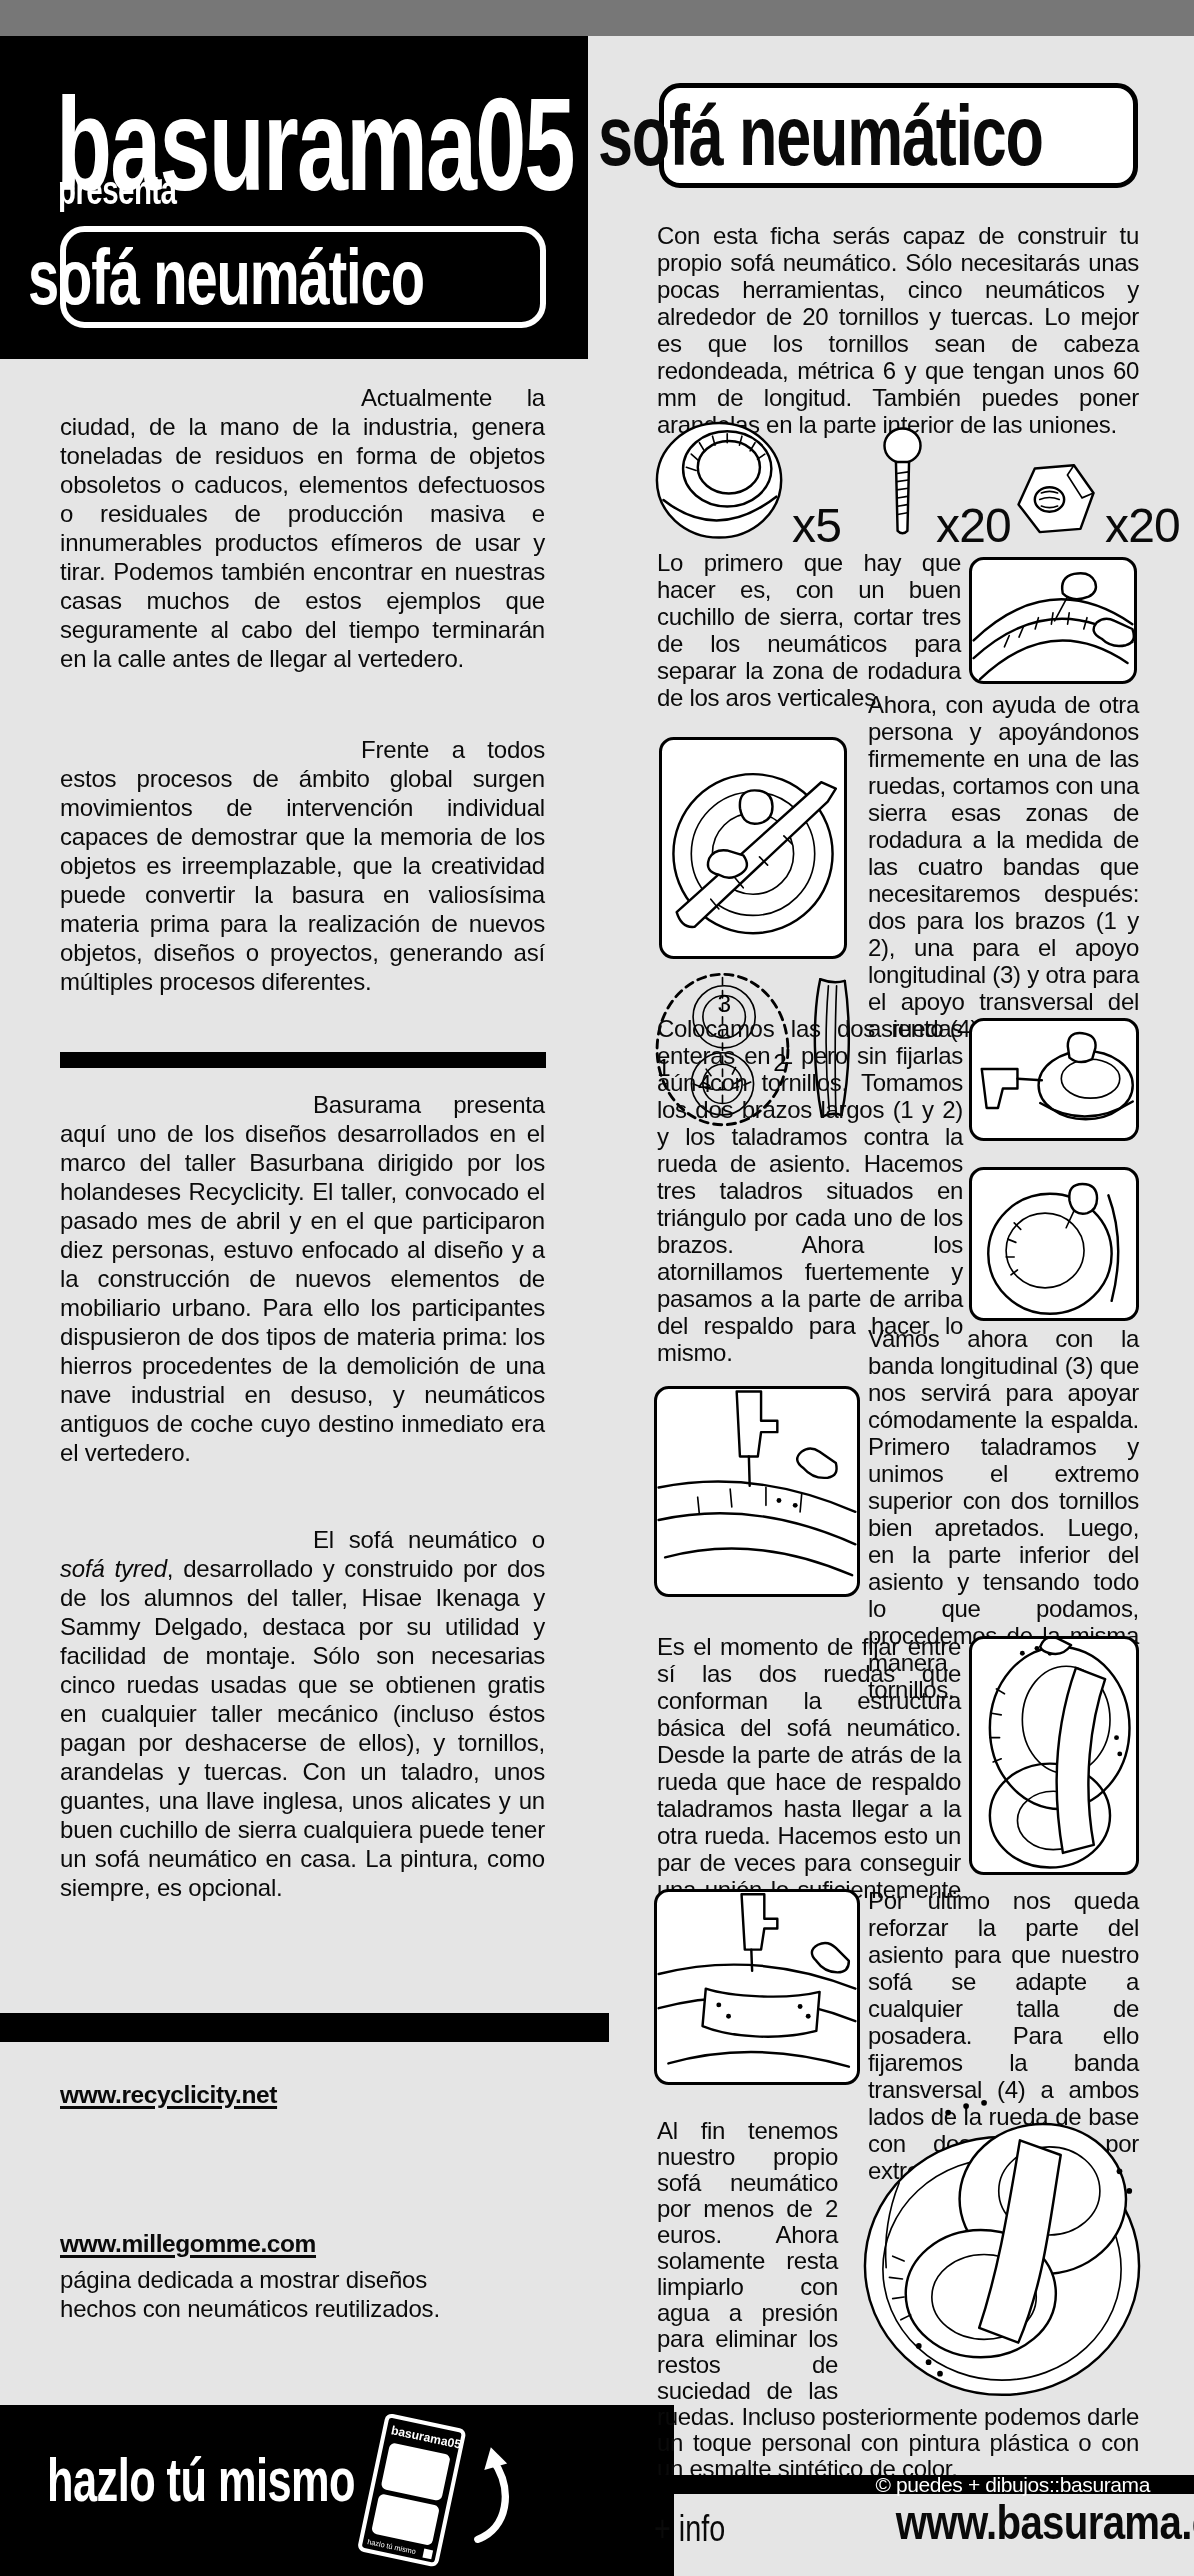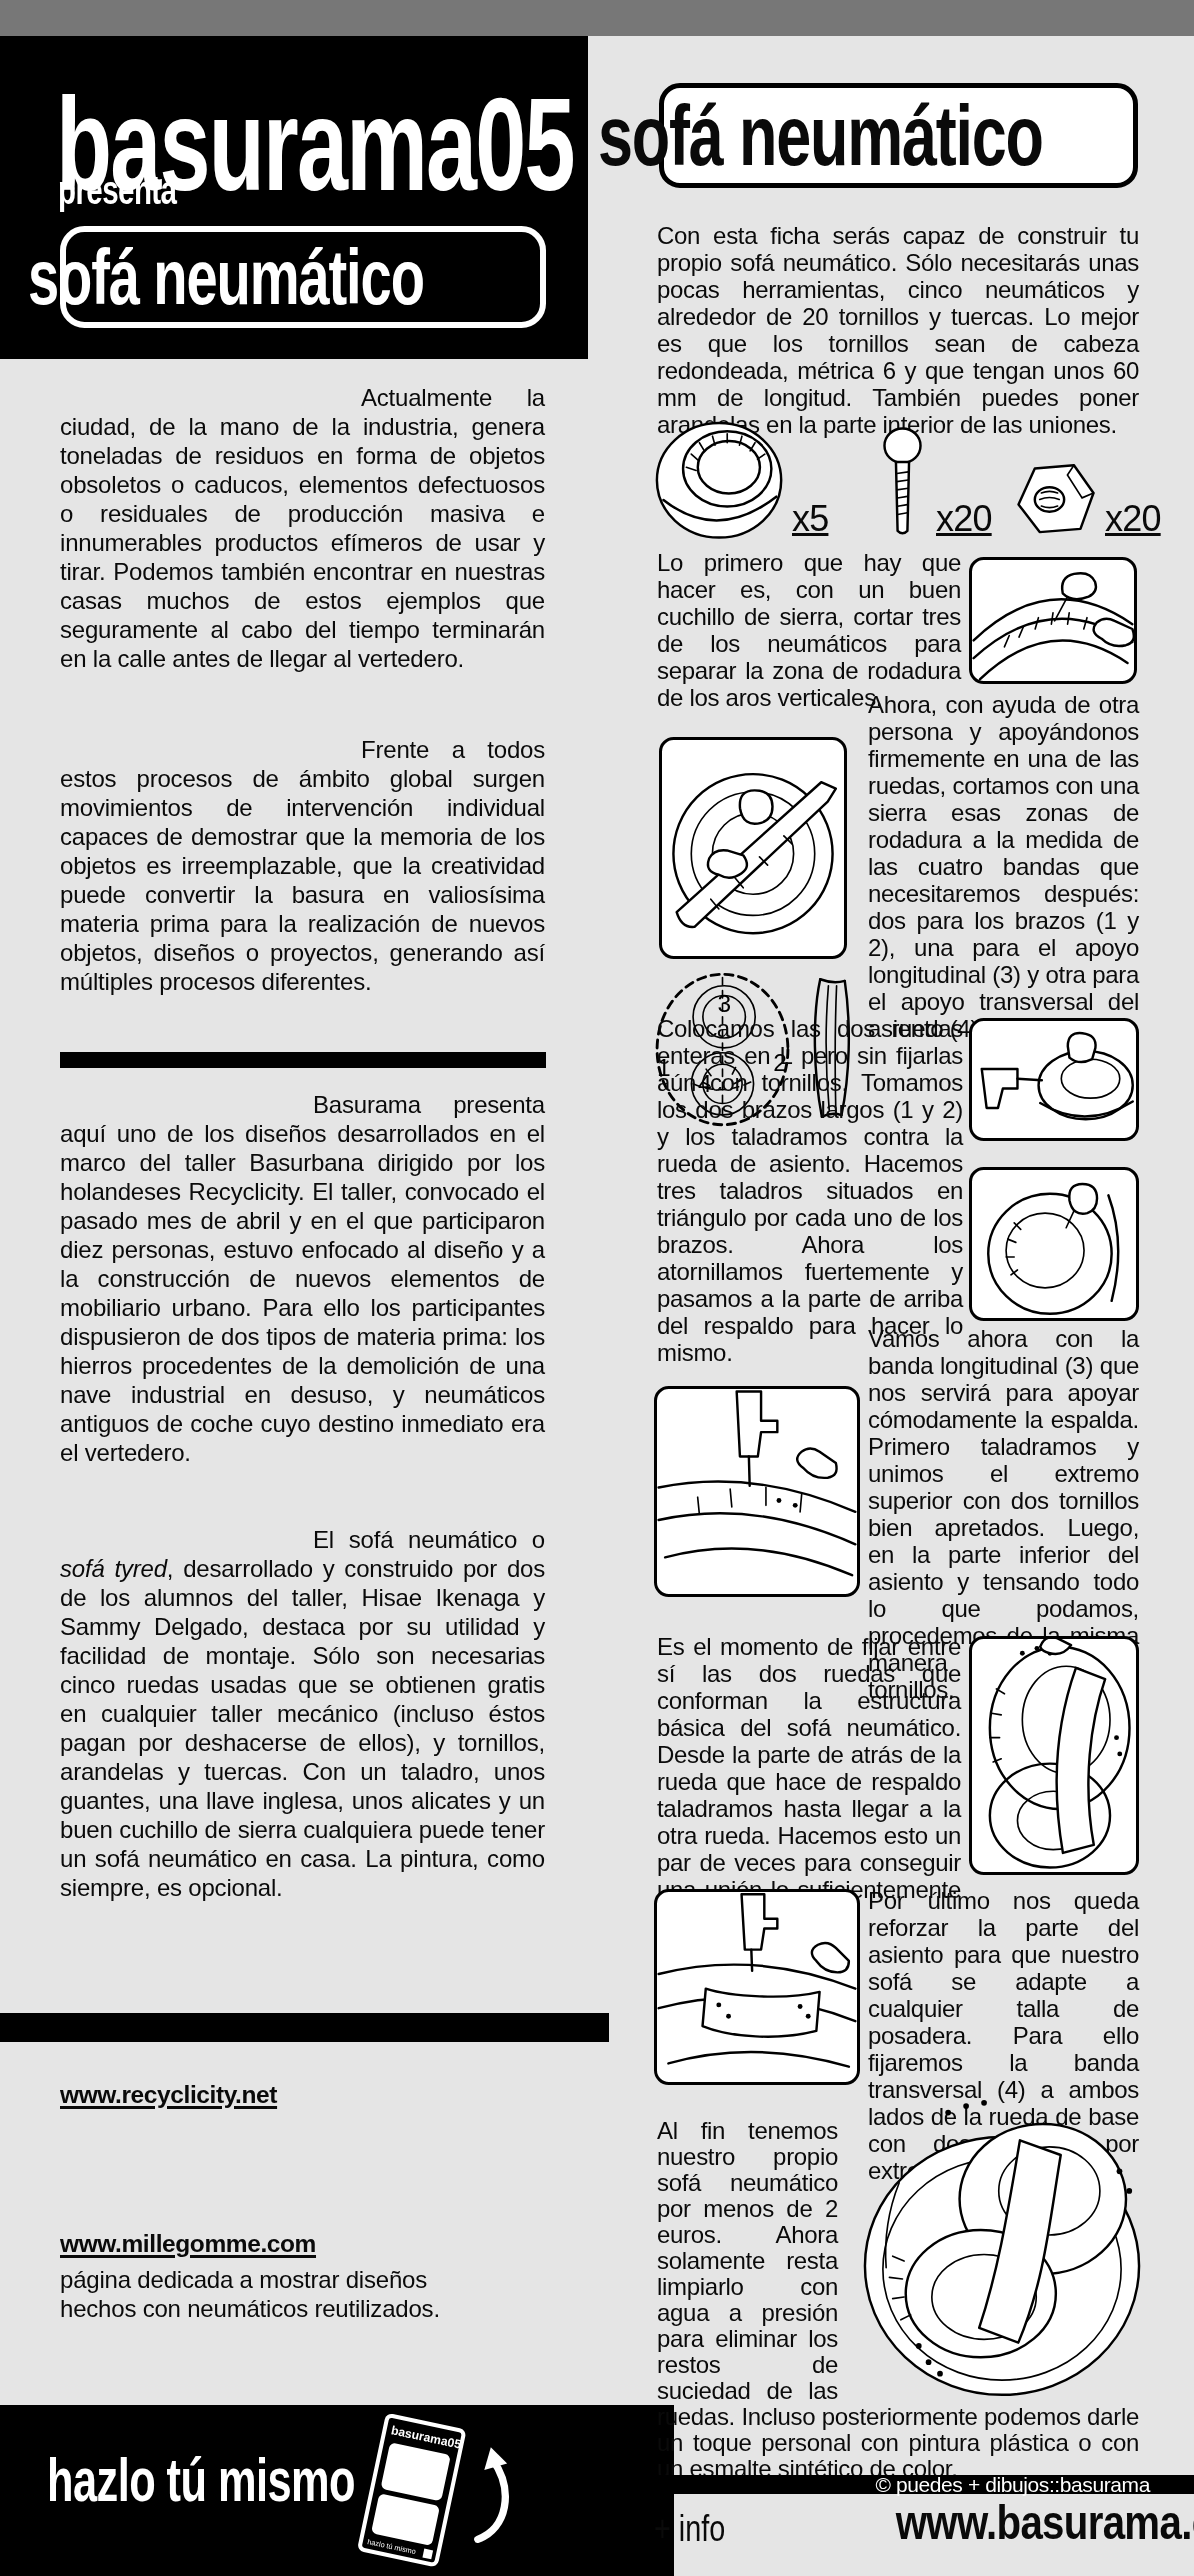--- a/index.html
+++ b/index.html
@@ -12,21 +12,21 @@
   .headline{font-weight:bold;color:#fff;letter-spacing:-2.5px;}
   
   .para{font-size:24px;line-height:29px;text-align:justify;letter-spacing:-0.2px;}
   .rpara{font-size:24px;line-height:27px;text-align:justify;letter-spacing:-0.3px;}
   .ind-a{text-indent:301px;}
   .ind-b{text-indent:253px;}
   .badge{border:6.5px solid #fff;border-radius:24.5px;display:flex;align-items:center;justify-content:center;}
   .badge-dark{border:5.7px solid #000;border-radius:21px;display:flex;align-items:center;justify-content:center;background:#fff;}
   .url{font-size:24.5px;font-weight:bold;letter-spacing:-0.4px;text-decoration:underline;text-decoration-thickness:2.5px;text-underline-offset:3.3px;color:#0a0a0a;}
   .imgbox{border:3.3px solid #000;border-radius:14.7px;background:#fff;box-sizing:border-box;}
-  .qty{font-size:36px;letter-spacing:-0.8px;text-decoration:underline;}
+  .qty{font-size:48px;letter-spacing:-0.8px;}
   .ln{fill:none;stroke:#000;stroke-width:3;stroke-linecap:round;stroke-linejoin:round;}
   .ln2{fill:none;stroke:#000;stroke-width:2;stroke-linecap:round;}
   .fw{fill:#fff;stroke:#000;stroke-width:3;stroke-linejoin:round;}
   .dnum{font-family:"Liberation Sans",sans-serif;font-size:30px;fill:#000;}
   .wln{fill:none;stroke:#fff;stroke-width:4;stroke-linecap:round;}
 </style>
 </head>
 <body>
 
 <div id="page">

